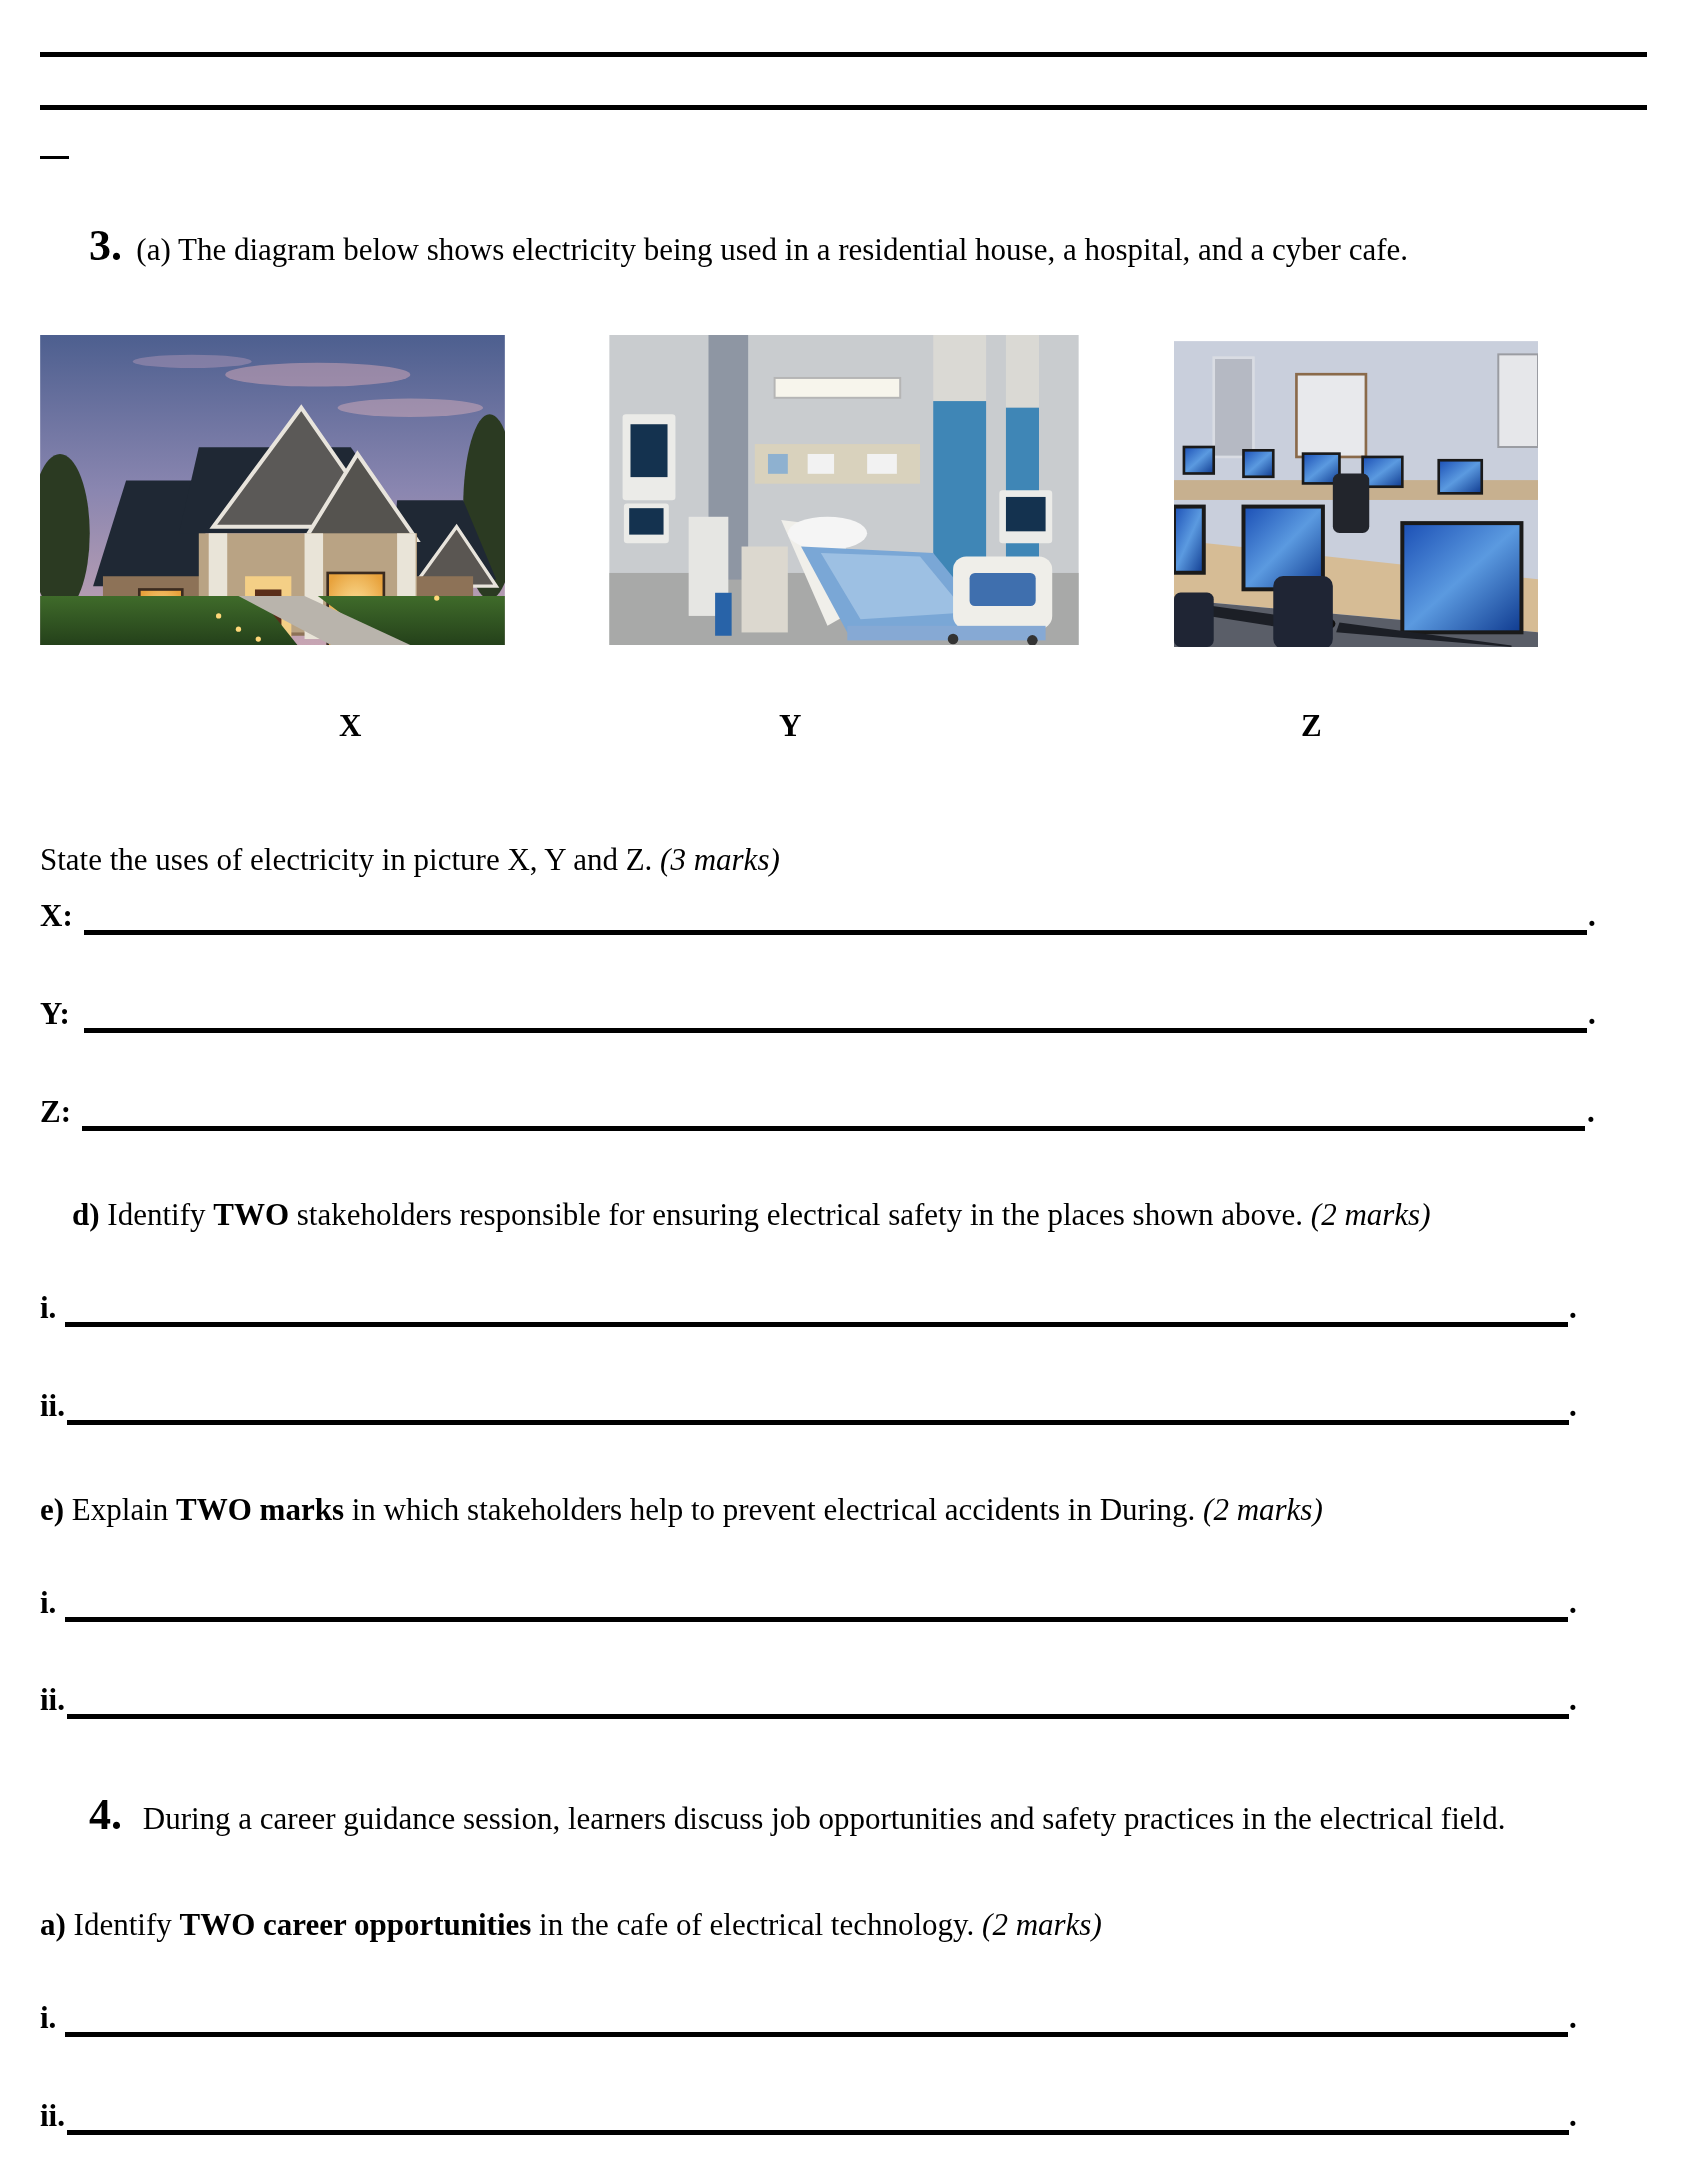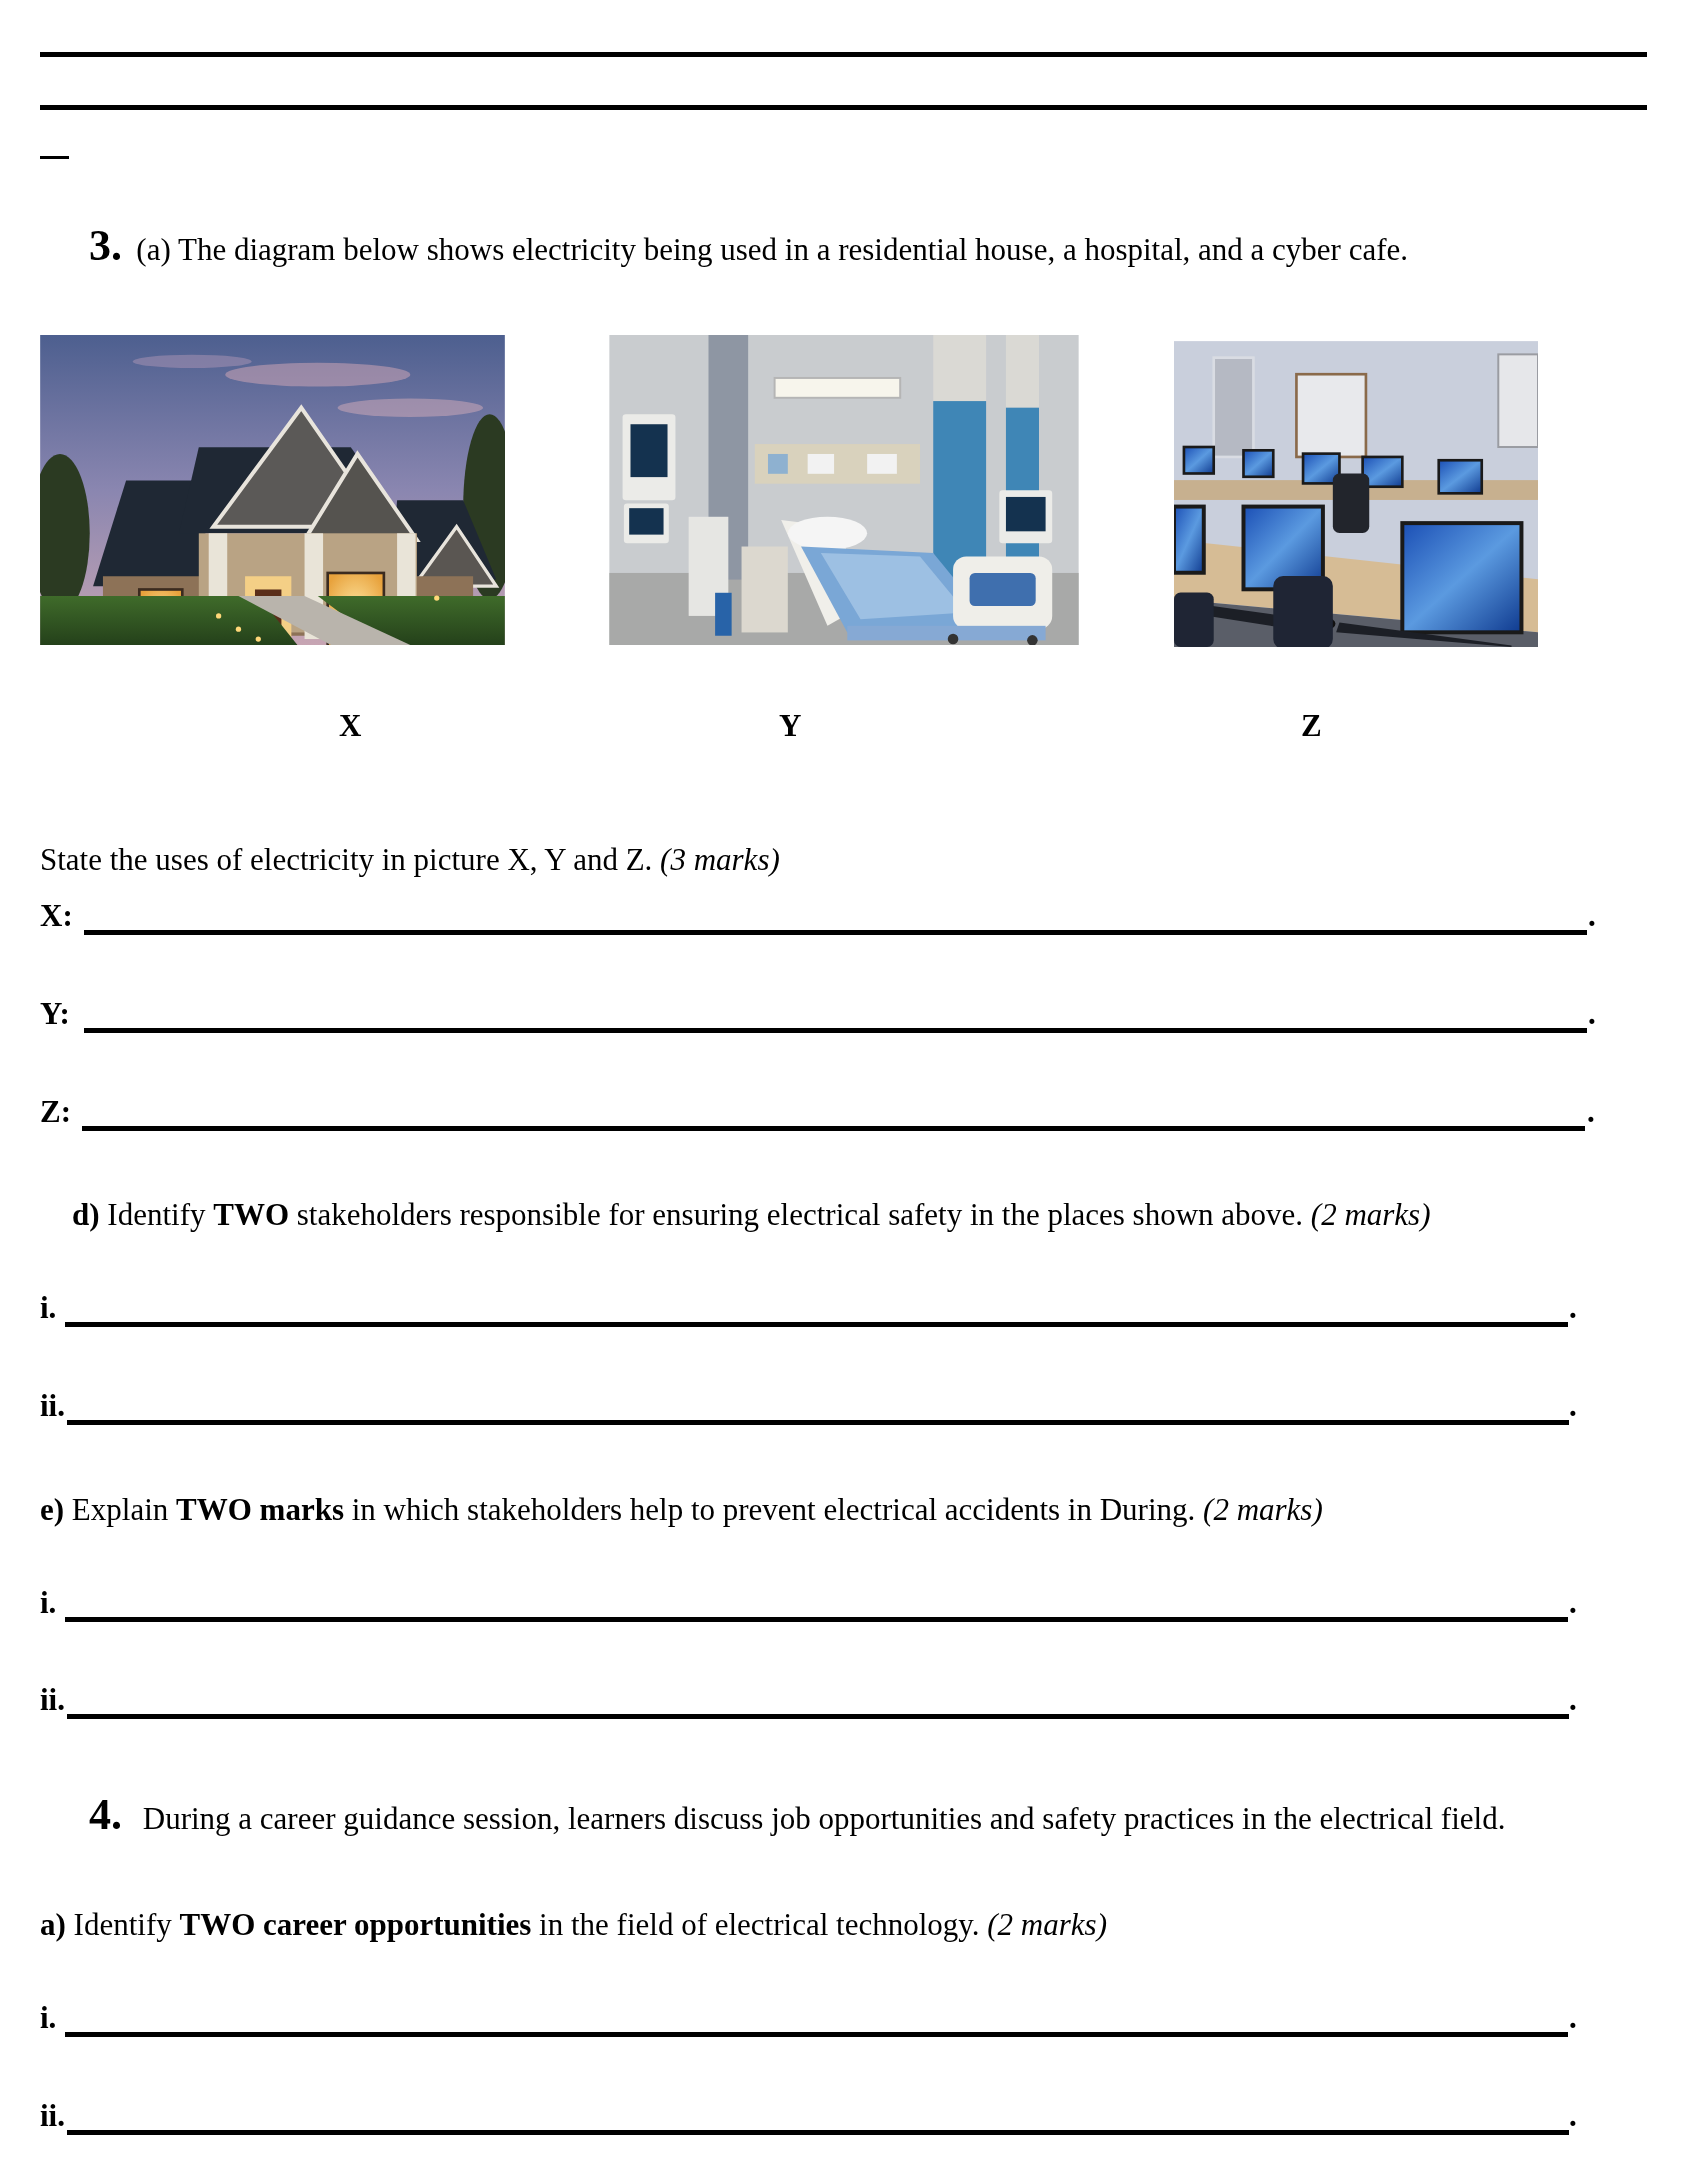--- a/index.html
+++ b/index.html
@@ -216,21 +216,21 @@
   <div class="ans-line" style="left:26.5px; width:1502px;"></div>
   <span class="ans-dot" style="left:1529px;">.</span>
 </div>
 
 <div class="txt" style="left:89px; top:1793px;">
   <span class="qnum">4.</span>
   <span style="margin-left:13px;">During a career guidance session, learners discuss job opportunities and safety practices in the electrical field.</span>
 </div>
 
 <div class="txt" style="left:40px; top:1909px;">
-  <span class="b">a)</span><span> Identify </span><span class="b">TWO career opportunities</span><span> in the field of electrical technology.</span>
+  <span class="b">a)</span><span> Identify </span><span class="b">TWO career opportunities</span><span> in the cafe of electrical technology.</span>
   <span class="i">(2 marks)</span>
 </div>
 <div class="ans-row" style="top:1997px; width:1575px;">
   <span class="ans-label" style="left:0;">i.</span>
   <div class="ans-line" style="left:25px; width:1503px;"></div>
   <span class="ans-dot" style="left:1529px;">.</span>
 </div>
 <div class="ans-row" style="top:2095px; width:1575px;">
   <span class="ans-label" style="left:0;">ii.</span>
   <div class="ans-line" style="left:26.5px; width:1502px;"></div>

